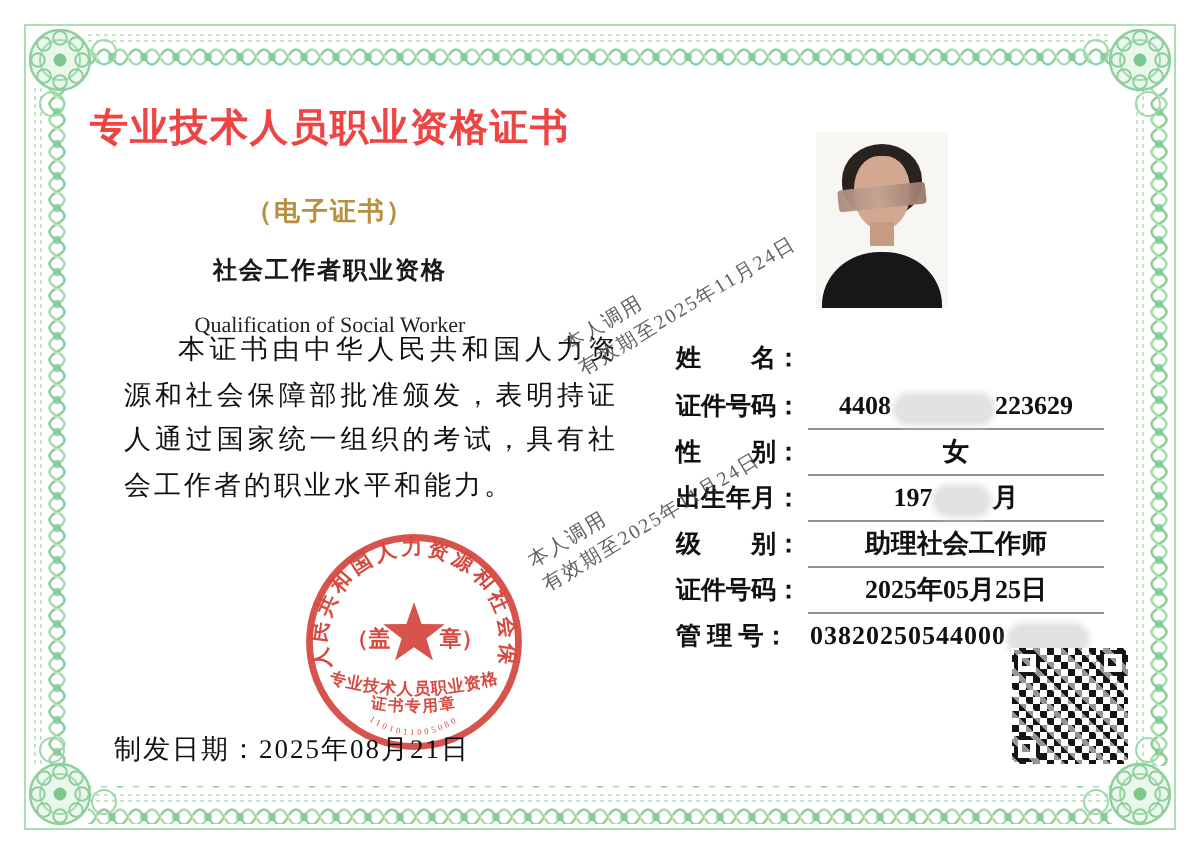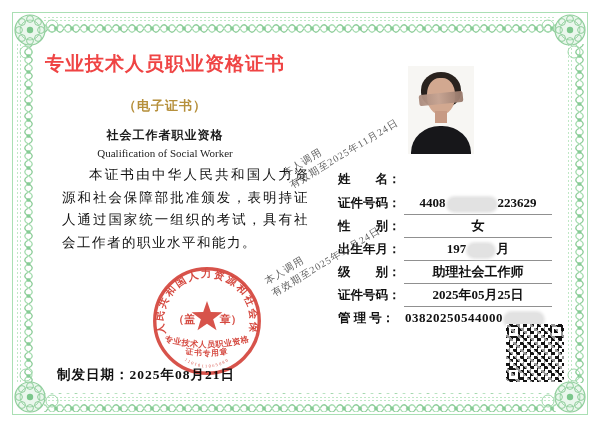--- a/index.html
+++ b/index.html
@@ -6,21 +6,21 @@
   .page{position:relative;width:600px;height:427px;background:#ffffff;overflow:hidden;
         font-family:"Liberation Serif","DejaVu Serif",serif;}
   .frame-svg{position:absolute;left:0;top:0;z-index:0;}
 
   
   .title-area{position:absolute;left:30px;top:48px;width:270px;text-align:center;z-index:2;}
   .t-country{font-size:19px;font-weight:bold;color:#b6903c;letter-spacing:4px;}
   .t-cert{font-size:19px;font-weight:bold;color:#ef4444;letter-spacing:1px;margin-top:3px;}
   .t-sub{font-size:13px;font-weight:bold;color:#b6903c;margin-top:20px;letter-spacing:1px;}
   .t-qual{font-size:12px;font-weight:bold;color:#1a1a1a;margin-top:12px;letter-spacing:1px;font-family:Liberation Mono, monospace;}
-  .t-qual-en{font-size:11px;color:#222;margin-top:3px;}
+  .t-qual-en{font-size:11px;color:#222;margin-top:13px;}
 
   
   .body-text{position:absolute;left:62px;top:164px;width:247px;font-size:13.5px;line-height:22.5px;
              color:#111;text-indent:2em;letter-spacing:1.5px;text-align:justify;z-index:2;}
 
   
   .photo{position:absolute;left:408px;top:66px;width:66px;height:88px;background:#f7f6f3;overflow:hidden;z-index:2;}
   .hair{position:absolute;left:13px;top:6px;width:40px;height:36px;background:#29221e;border-radius:50% 50% 44% 44%;}
   .face{position:absolute;left:19px;top:12px;width:28px;height:37px;background:#d2a890;border-radius:46% 46% 52% 52%;}
   .neck{position:absolute;left:27px;top:45px;width:12px;height:12px;background:#c79a84;}
@@ -42,21 +42,21 @@
   
   .wm{position:absolute;z-index:5;color:#3c3c3c;opacity:.82;font-size:10px;line-height:14px;
       white-space:nowrap;transform:rotate(-31deg);transform-origin:left top;letter-spacing:1px;}
   .wm1{left:280px;top:168px;} .wm2{left:262px;top:276px;}
 
   
   .seal{position:absolute;left:150px;top:264px;width:114px;height:114px;z-index:3;
         mix-blend-mode:multiply;opacity:.92;}
 
   
-  .issue{position:absolute;left:57px;top:366px;font-size:13.5px;font-weight:700;color:#111;z-index:2;letter-spacing:1px;}
+  .issue{position:absolute;left:57px;top:366px;font-size:13.5px;font-weight:400;color:#111;z-index:2;letter-spacing:1px;}
 
   
   .qr{position:absolute;left:506px;top:324px;width:58px;height:58px;z-index:2;
       background:repeating-conic-gradient(#151515 0% 25%,#ffffff 0% 50%);background-size:7px 7px;}
   .qr::after{content:"";position:absolute;inset:0;
       background:repeating-linear-gradient(45deg,rgba(255,255,255,.55) 0 3px,transparent 3px 8px);}
   .finder{position:absolute;width:13px;height:13px;border:2.5px solid #151515;background:#fff;box-sizing:border-box;}
   .finder::after{content:"";position:absolute;left:2px;top:2px;width:4px;height:4px;background:#151515;}
   .f-tl{left:1px;top:1px;} .f-tr{right:1px;top:1px;} .f-bl{left:1px;bottom:1px;}
 </style>

